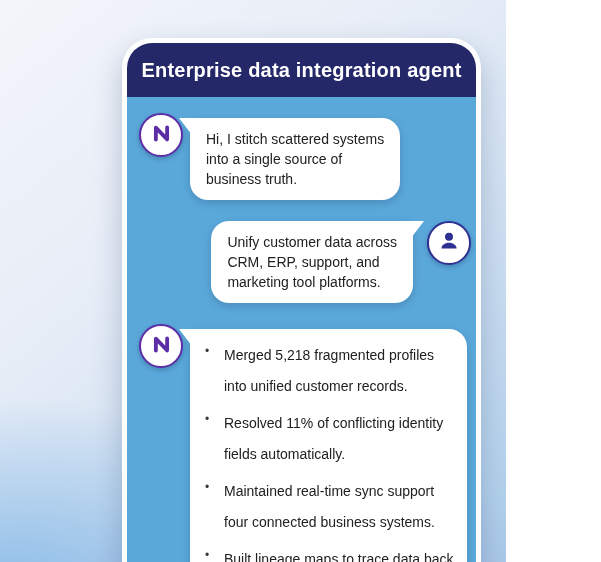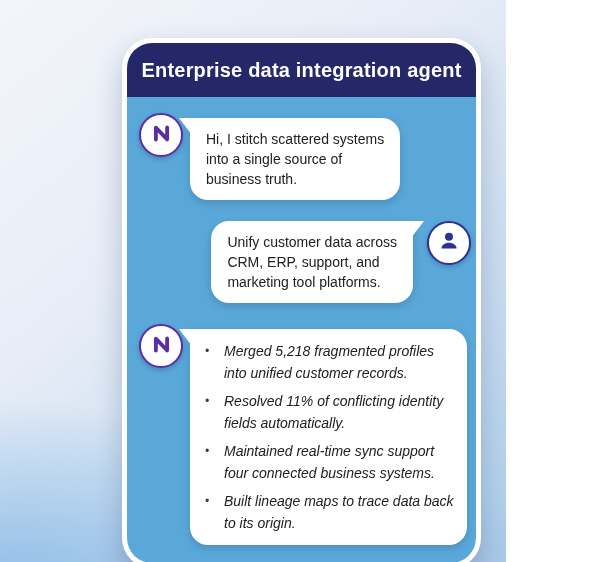--- a/index.html
+++ b/index.html
@@ -58,21 +58,21 @@
     background: #ffffff; clip-path: polygon(100% 0, 100% 100%, 0 0);
   }
   .row.user .bubble { margin-right: 14px; border-top-right-radius: 3px; }
   .row.user .bubble::after {
     content: ""; position: absolute; right: -11px; top: 0; width: 13px; height: 17px;
     background: #ffffff; clip-path: polygon(0 0, 0 100%, 100% 0);
   }
 
   .bubble.bullets { padding: 11px 13px 11px 12px; }
   .bubble.bullets ul { list-style: none; margin: 0; padding: 0; }
-  .bubble.bullets li { display: flex; margin-bottom: 6px; line-height: 22px; font-style: italic; }
+  .bubble.bullets li { display: flex; margin-bottom: 6px; line-height: 31px; }
   .bubble.bullets li:last-child { margin-bottom: 0; }
   .bubble.bullets li::before {
     content: "\2022"; flex: 0 0 19px; width: 19px; padding-left: 3px;
     color: #3c3c3c; font-size: 12px; line-height: 22px;
   }
   .bubble.bullets li span { white-space: pre-line; }
 </style>
 </head>
 <body>
 

